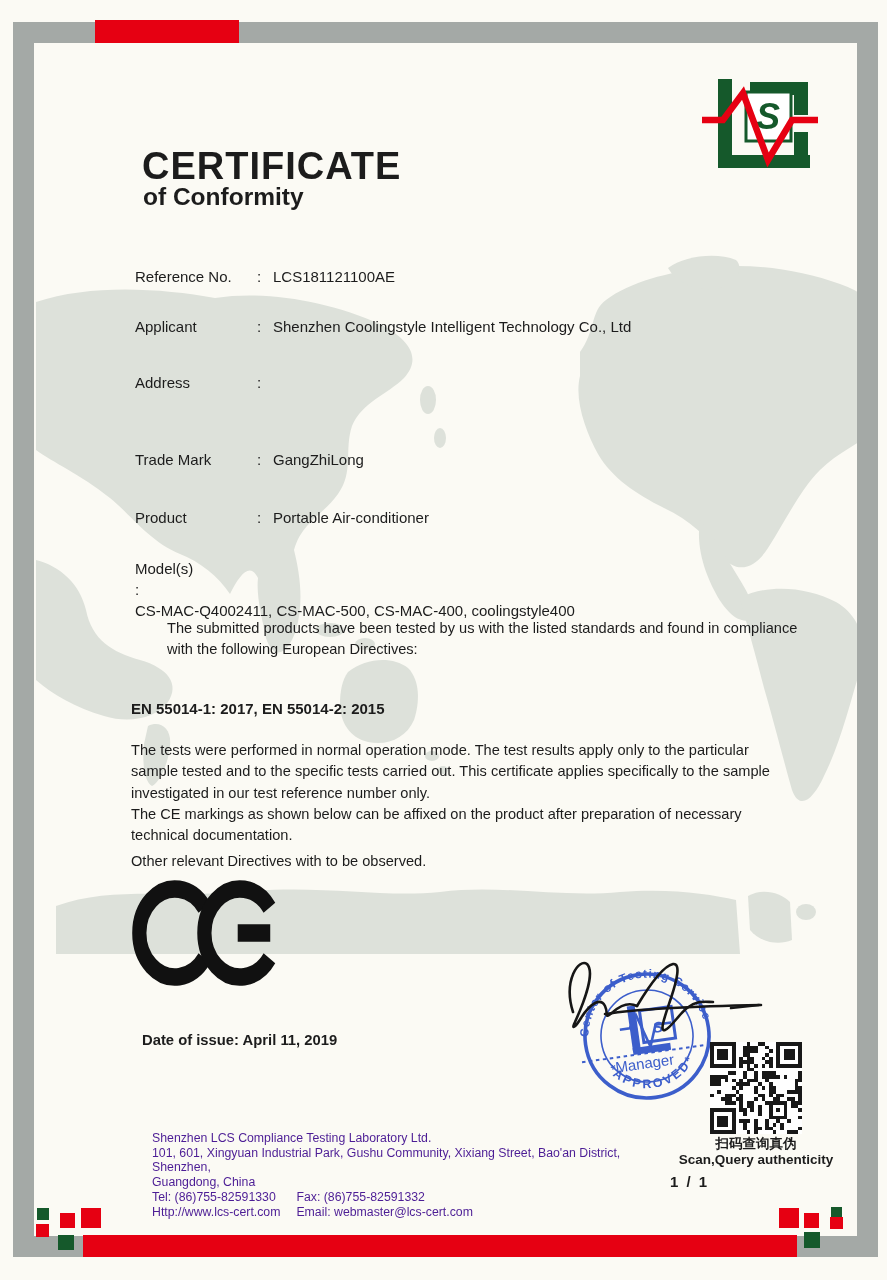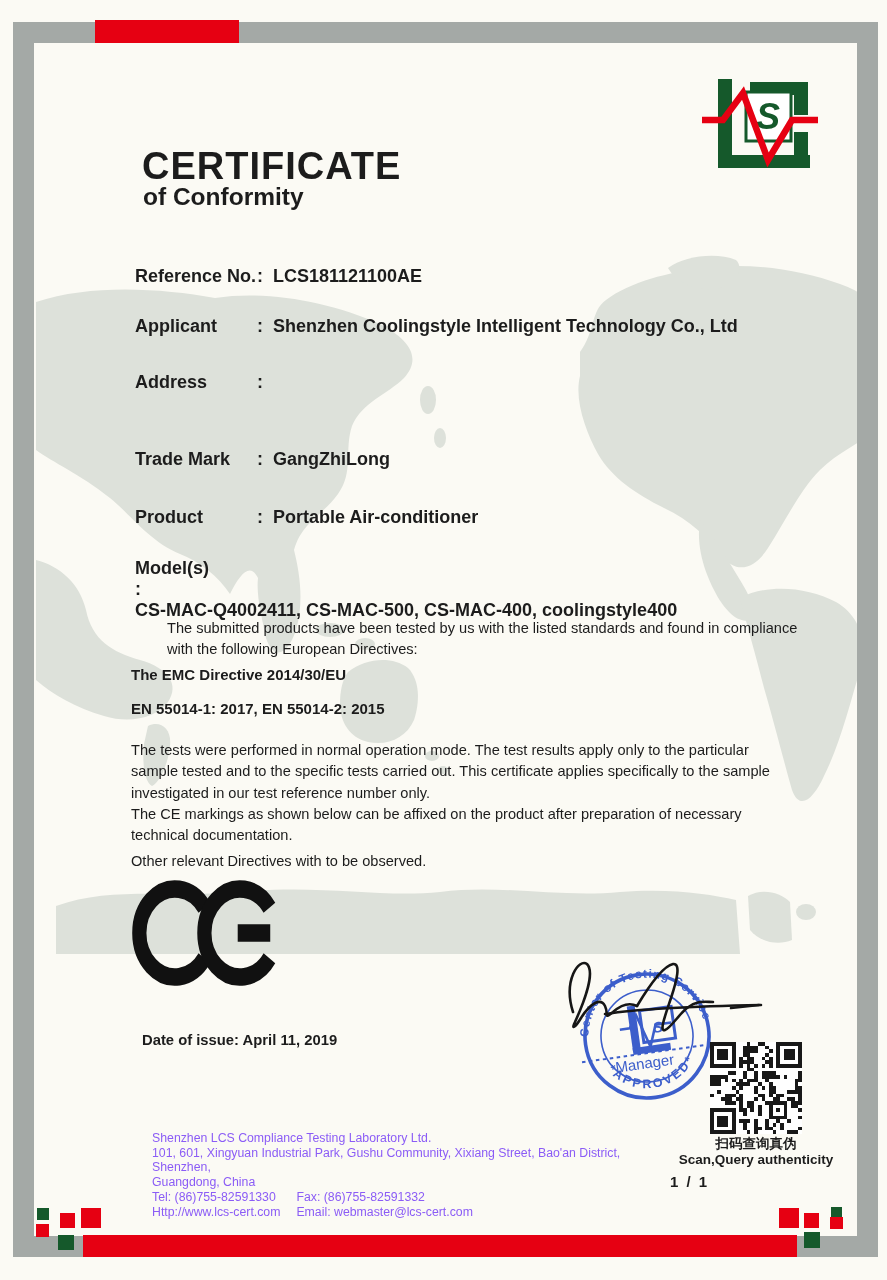--- a/index.html
+++ b/index.html
@@ -24,42 +24,42 @@
   .toprect{position:absolute; left:95px; top:20px; width:144px; height:23px; background:#e60012; z-index:2;}
 
   .title{position:absolute; left:142px; top:146px; z-index:2;
     font-size:38px; font-weight:bold; letter-spacing:1px; line-height:1.1;}
   .subtitle{position:absolute; left:143px; top:183px; z-index:2;
     font-size:24.5px; font-weight:bold;}
 
   .logo{position:absolute; left:702px; top:76px; width:118px; height:94px; z-index:2;}
 
   .fieldrow{position:absolute; left:135px; width:670px; display:flex; z-index:2;
-    font-size:18px; font-weight:bold; line-height:21px;}
+    font-size:15px; font-weight:normal; line-height:21px;}
   .fieldrow .lbl{width:122px; flex:none;}
   .fieldrow .col{width:16px; flex:none;}
   .fieldrow .val{flex:1;}
 
   .bodytext{position:absolute; left:131px; width:700px; z-index:2;
     font-size:14.6px; line-height:21.3px;}
   .bodytext.bold{font-weight:bold; font-size:15px;}
 
   .ce{position:absolute; left:132px; top:878px; z-index:2;}
   .dateline{position:absolute; left:142px; top:1032px; z-index:2;
     font-size:14.8px; font-weight:bold;}
 
   .stamp{position:absolute; left:557px; top:946px; width:180px; height:180px; z-index:3; opacity:.93;}
   .sig{position:absolute; left:545px; top:950px; width:230px; height:105px; z-index:4;}
 
   .qr{position:absolute; left:710px; top:1042px; width:92px; height:92px; z-index:4;}
   .qrcap{position:absolute; left:676px; top:1136px; width:160px; text-align:center; z-index:4;
     font-size:13.5px; font-weight:bold; line-height:15.5px;}
 
   .footer{position:absolute; left:152px; top:1131px; width:520px; z-index:2;
-    font-size:12.3px; line-height:14.7px; color:#8b5cf6;}
+    font-size:12.3px; line-height:14.7px; color:#4c1d95;}
   .footer .c1{display:inline-block; width:141px;}
   .pagenum{position:absolute; left:670px; top:1173px; z-index:4;
     font-size:15px; font-weight:bold; letter-spacing:2px;}
 </style>
 </head>
 <body>
 
 <div class="page">
 
   <svg class="map" viewBox="0 0 887 1280" aria-hidden="true">
@@ -159,21 +159,20 @@
       <span class="val pre">Portable Air-conditioner</span>
   </div>
   <div class="fieldrow" style="top:558px;flex-direction:column;">
     <span class="lbl">Model(s)</span>
       <span class="col">:</span>
       <span class="val pre">CS-MAC-Q4002411, CS-MAC-500, CS-MAC-400, coolingstyle400</span>
   </div>
 
   <div class="bodytext pre" style="top:618px;margin-left:36px;">The submitted products have been tested by us with the listed standards and found in compliance
 with the following European Directives:</div>
-  <div class="bodytext bold" style="top:664px;">The EMC Directive 2014/30/EU</div>
   <div class="bodytext bold" style="top:698px;">EN 55014-1: 2017, EN 55014-2: 2015</div>
   <div class="bodytext pre" style="top:740px;">The tests were performed in normal operation mode. The test results apply only to the particular
 sample tested and to the specific tests carried out. This certificate applies specifically to the sample
 investigated in our test reference number only.</div>
   <div class="bodytext pre" style="top:804px;">The CE markings as shown below can be affixed on the product after preparation of necessary
 technical documentation.</div>
   <div class="bodytext" style="top:851px;">Other relevant Directives with to be observed.</div>
 
   <svg class="ce" width="148" height="110" viewBox="0 0 182 110" preserveAspectRatio="none">
     <g fill="none" stroke="#111111" stroke-width="17.5">

